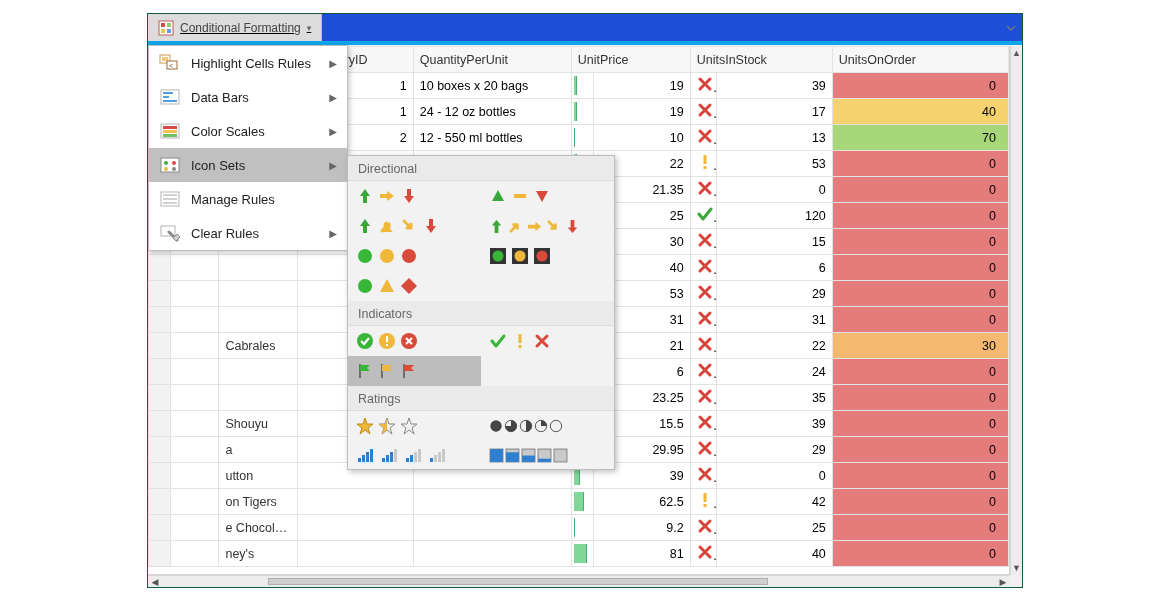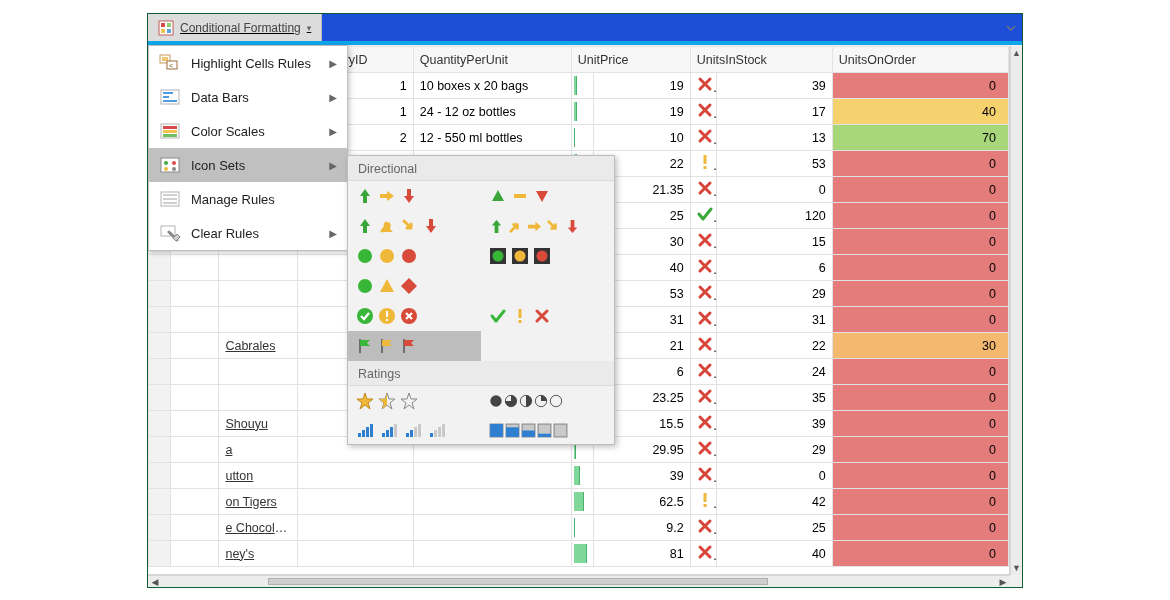--- a/index.html
+++ b/index.html
@@ -88,21 +88,21 @@
     text-overflow: ellipsis;
   }
   .grid th {
     background: #f7f7f7;
     text-align: left;
     font-weight: 400;
     color: #333;
     position: sticky; top:0;
   }
   .grid td.num { text-align: right; }
-  .grid td.name { text-align: left; color:#333;text-decoration:underline;}
+  .grid td.name { text-align: left; color:#333;}
   .col-sel   { width: 18px; }
   .col-id1   { width: 40px; }
   .col-name  { width: 65px; }
   .col-cat   { width: 95px; }
   .col-qpu   { width: 130px; }
   .col-bar   { width: 18px; padding:0 !important;}
   .col-price { width: 80px; }
   .col-stkI  { width: 22px; padding:0 !important; text-align:center;}
   .col-stk   { width: 95px; }
   .col-ord   { width: 145px; }
@@ -365,20 +365,21 @@
           <svg viewBox="0 0 18 18" class="ic">
               <path d="M9 2 L16 15 H2 Z" fill="#f0b83a"></path>
             </svg>
           <svg viewBox="0 0 18 18" class="ic">
               <path d="M9 1 L17 9 L9 17 L1 9 Z" fill="#d84a3a"></path>
             </svg>
         </div>
         <div class="opt"></div>
       </div>
 
+      <div class="sec-title">Indicators</div>
       <div class="row">
         <div class="opt">
           <svg viewBox="0 0 18 18" class="ic">
               <circle cx="9" cy="9" r="8" fill="#38b638"></circle>
               <path d="M5 9 L8 12 L13 6" stroke="#fff" stroke-width="2.2" fill="none"></path>
             </svg>
           <svg viewBox="0 0 18 18" class="ic">
               <circle cx="9" cy="9" r="8" fill="#f0b83a"></circle>
               <rect x="8" y="4" width="2" height="6" fill="#fff"></rect>
               <rect x="8" y="12" width="2" height="2" fill="#fff"></rect>

